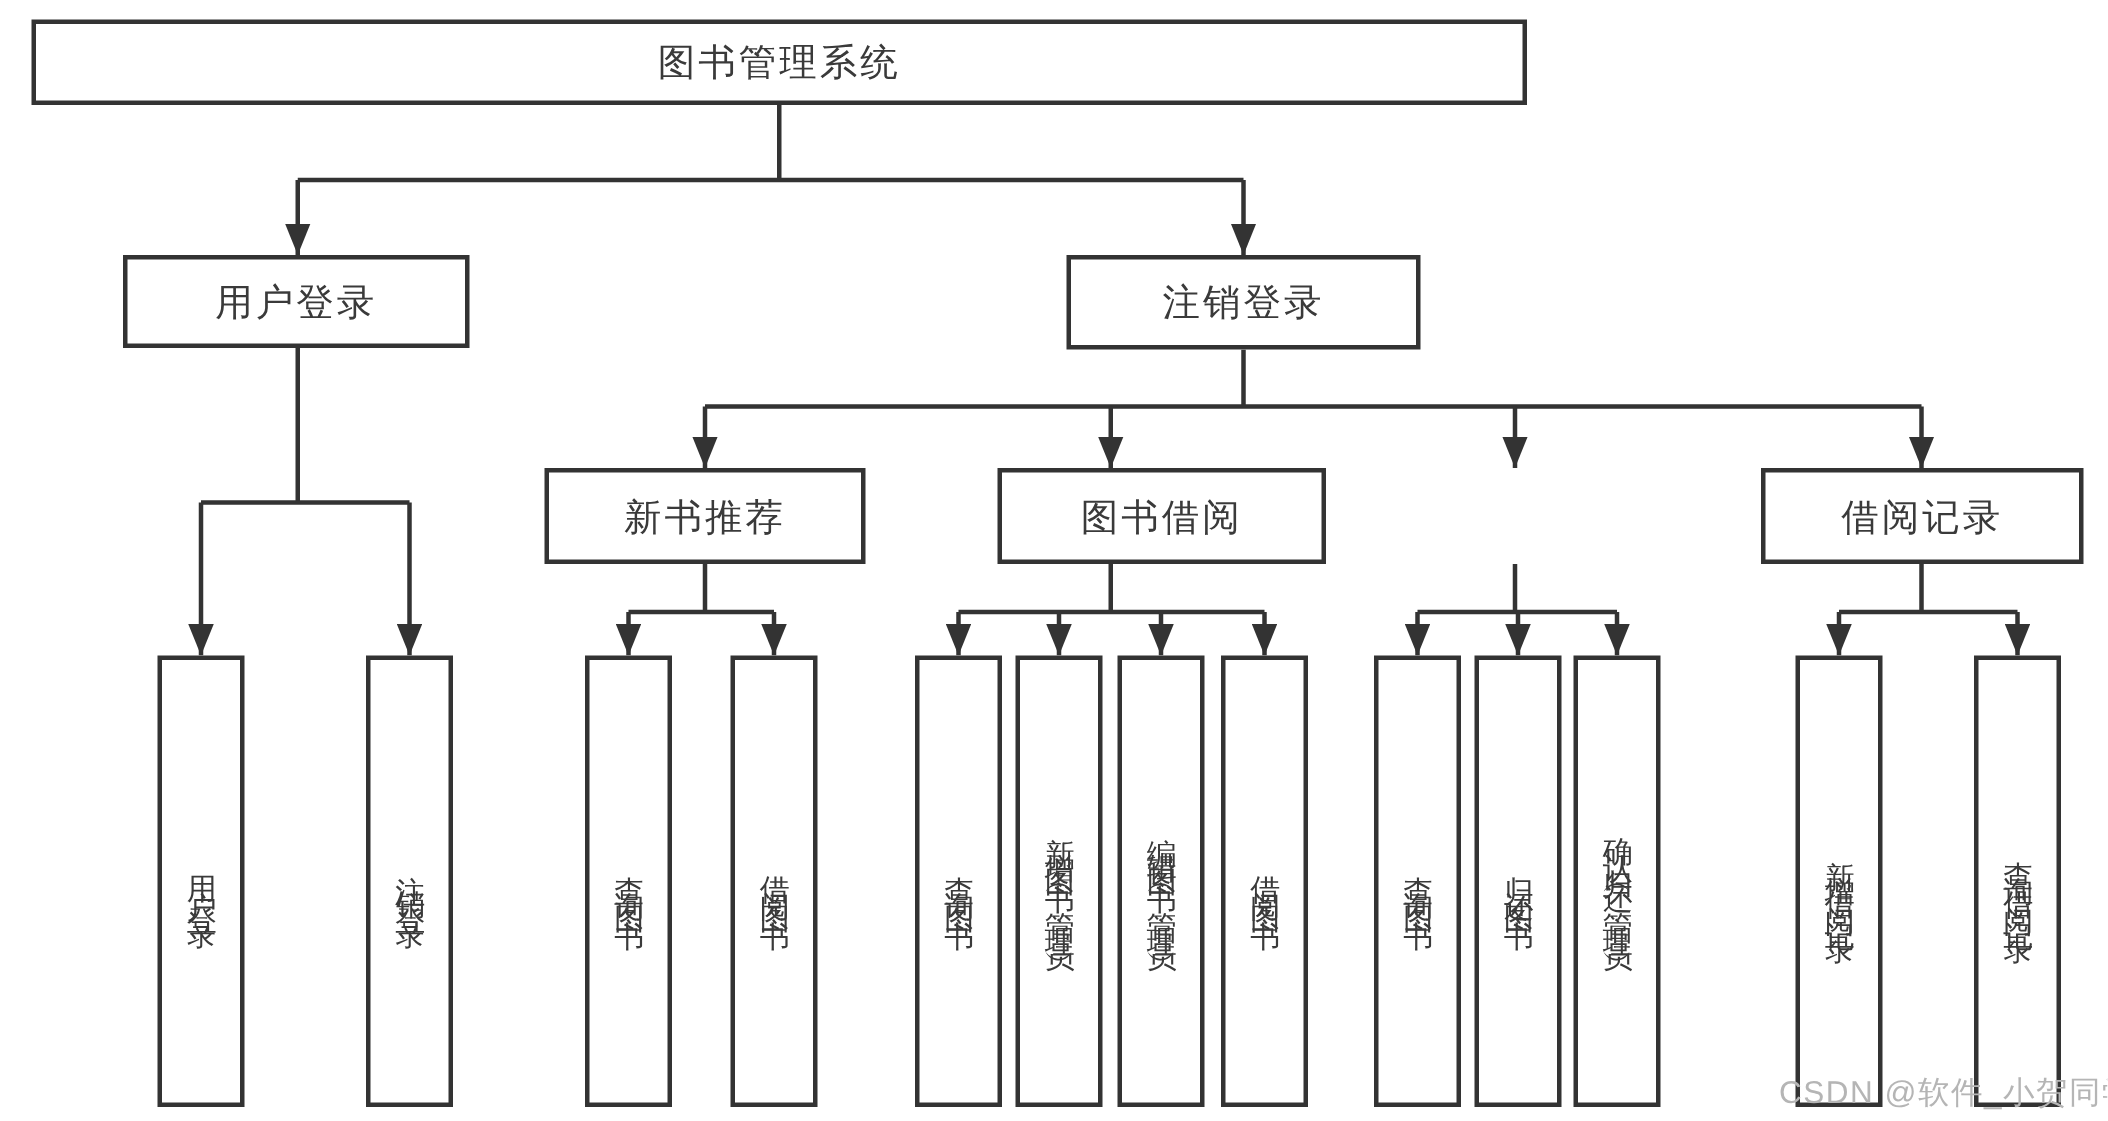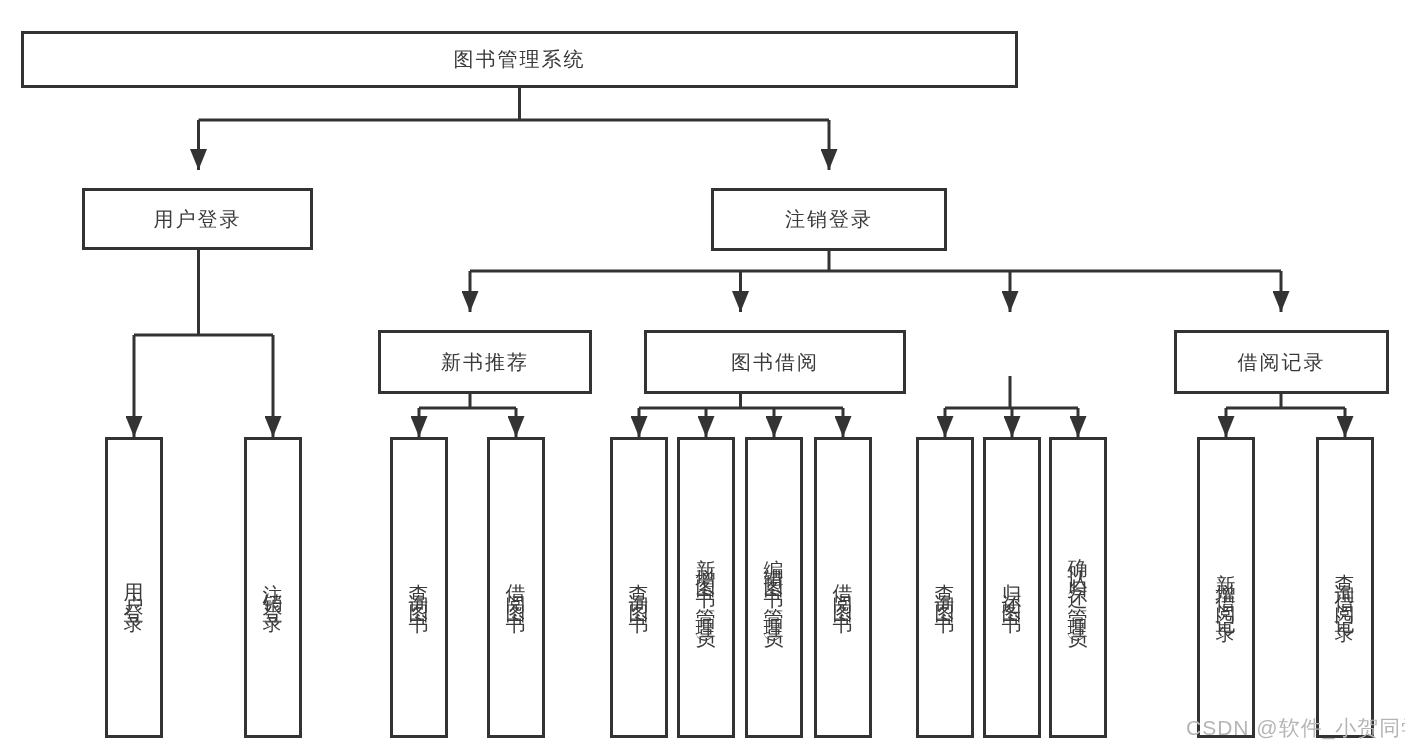--- a/index.html
+++ b/index.html
@@ -5,22 +5,22 @@
   html,body { margin:0; padding:0; background:#fff; }
   .canvas {
     position:relative; width:1405px; height:747px; background:var(--background,#fff);
     font-family:"Liberation Sans", sans-serif; overflow:hidden;
   }
   .wires { position:absolute; left:0; top:0; z-index:1; }
   .node {
     position:absolute; box-sizing:border-box; background:#fff;
     border:3px solid var(--line,#333);
     display:flex; align-items:center; justify-content:center;
-    color:var(--text,#3a3a3a); font-size:20px; letter-spacing:2px;
-    z-index:2; white-space:nowrap;margin-top:18px;
+    color:var(--text,#3a3a3a); font-size:25px; letter-spacing:2px;
+    z-index:2; white-space:nowrap;
   }
   .vnode {
     position:absolute; top:437px; height:301px; width:58px;
     box-sizing:border-box; background:#fff; border:3px solid var(--line,#333);
     display:flex; align-items:center; justify-content:center; z-index:2;
   }
   .vtext {
     writing-mode:vertical-rl; text-orientation:mixed;
     font-size:20px; line-height:1; letter-spacing:10px;
     color:var(--text,#3a3a3a);
@@ -76,24 +76,24 @@
     <span>图书管理系统</span>
   </div>
 
   <div class="node" style="left:82px;top:170px;width:231px;height:62px">
     <span>用户登录</span>
   </div>
   <div class="node" style="left:711px;top:170px;width:236px;height:63px">
     <span>注销登录</span>
   </div>
 
-  <div class="node" style="left:378px;top:312px;width:214px;height:64px">
+  <div class="node" style="left:363px;top:312px;width:214px;height:64px">
     <span>新书推荐</span>
   </div>
-  <div class="node" style="left:644px;top:312px;width:262px;height:64px">
+  <div class="node" style="left:665px;top:312px;width:219px;height:64px">
     <span>图书借阅</span>
   </div>
   <div class="node" style="left:1174px;top:312px;width:215px;height:64px">
     <span>借阅记录</span>
   </div>
 
   <div class="vnode" style="left:105px">
     <span class="vtext">用户登录</span>
   </div>
   <div class="vnode" style="left:244px">

